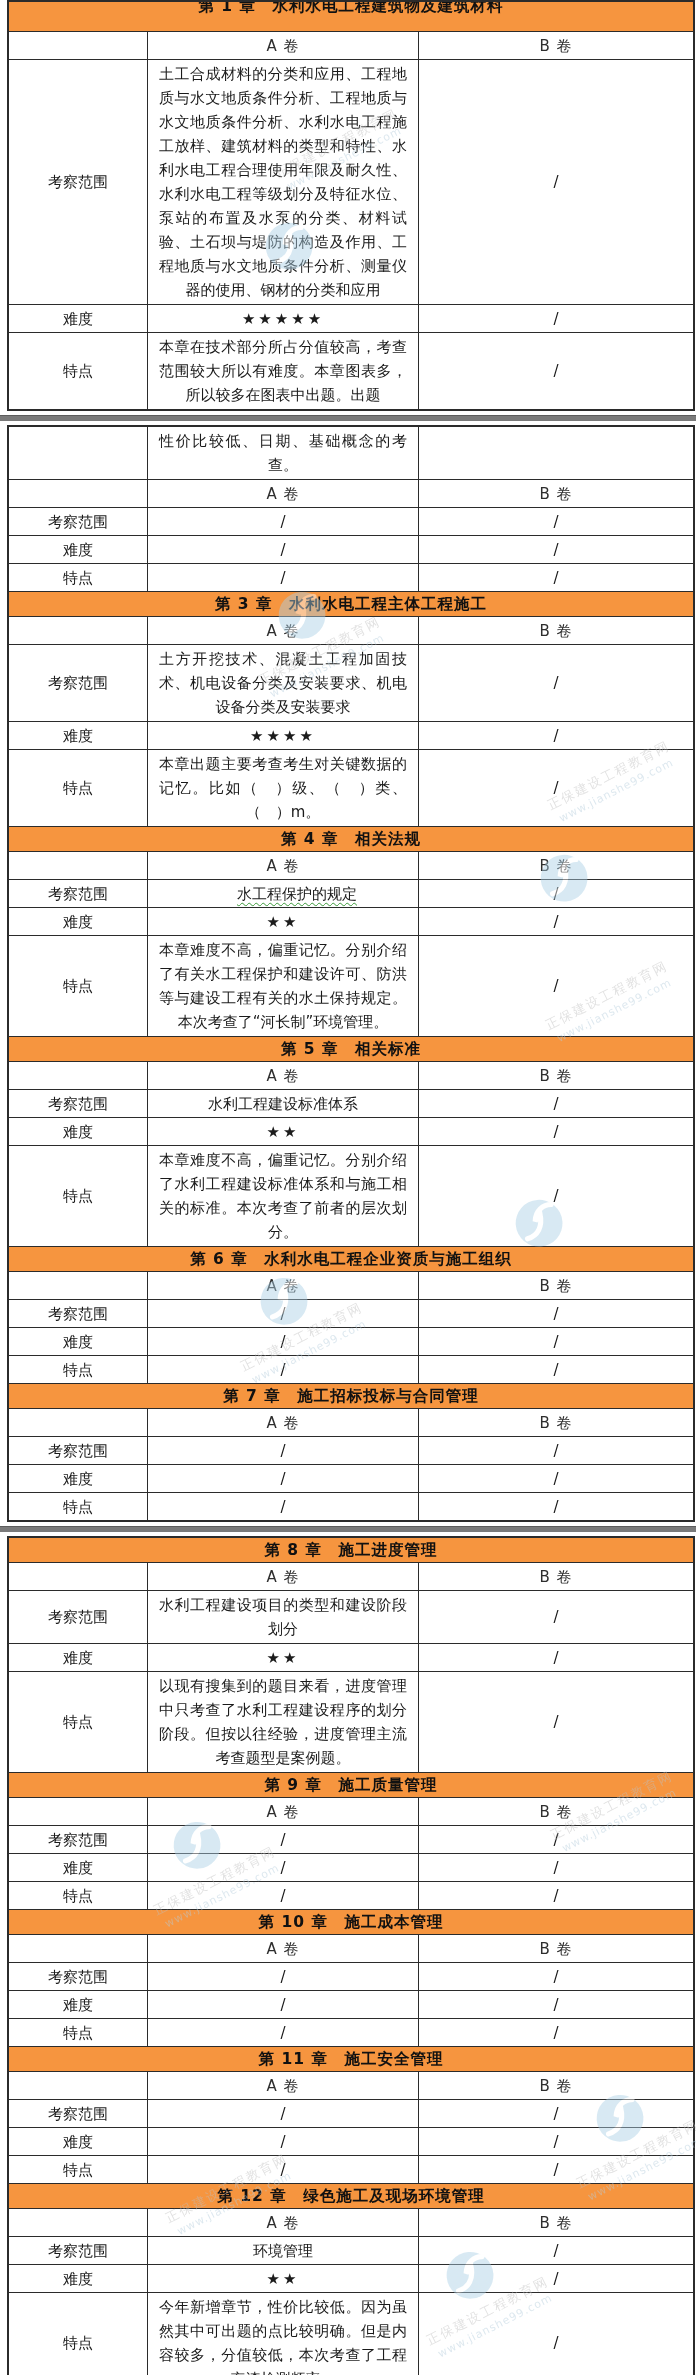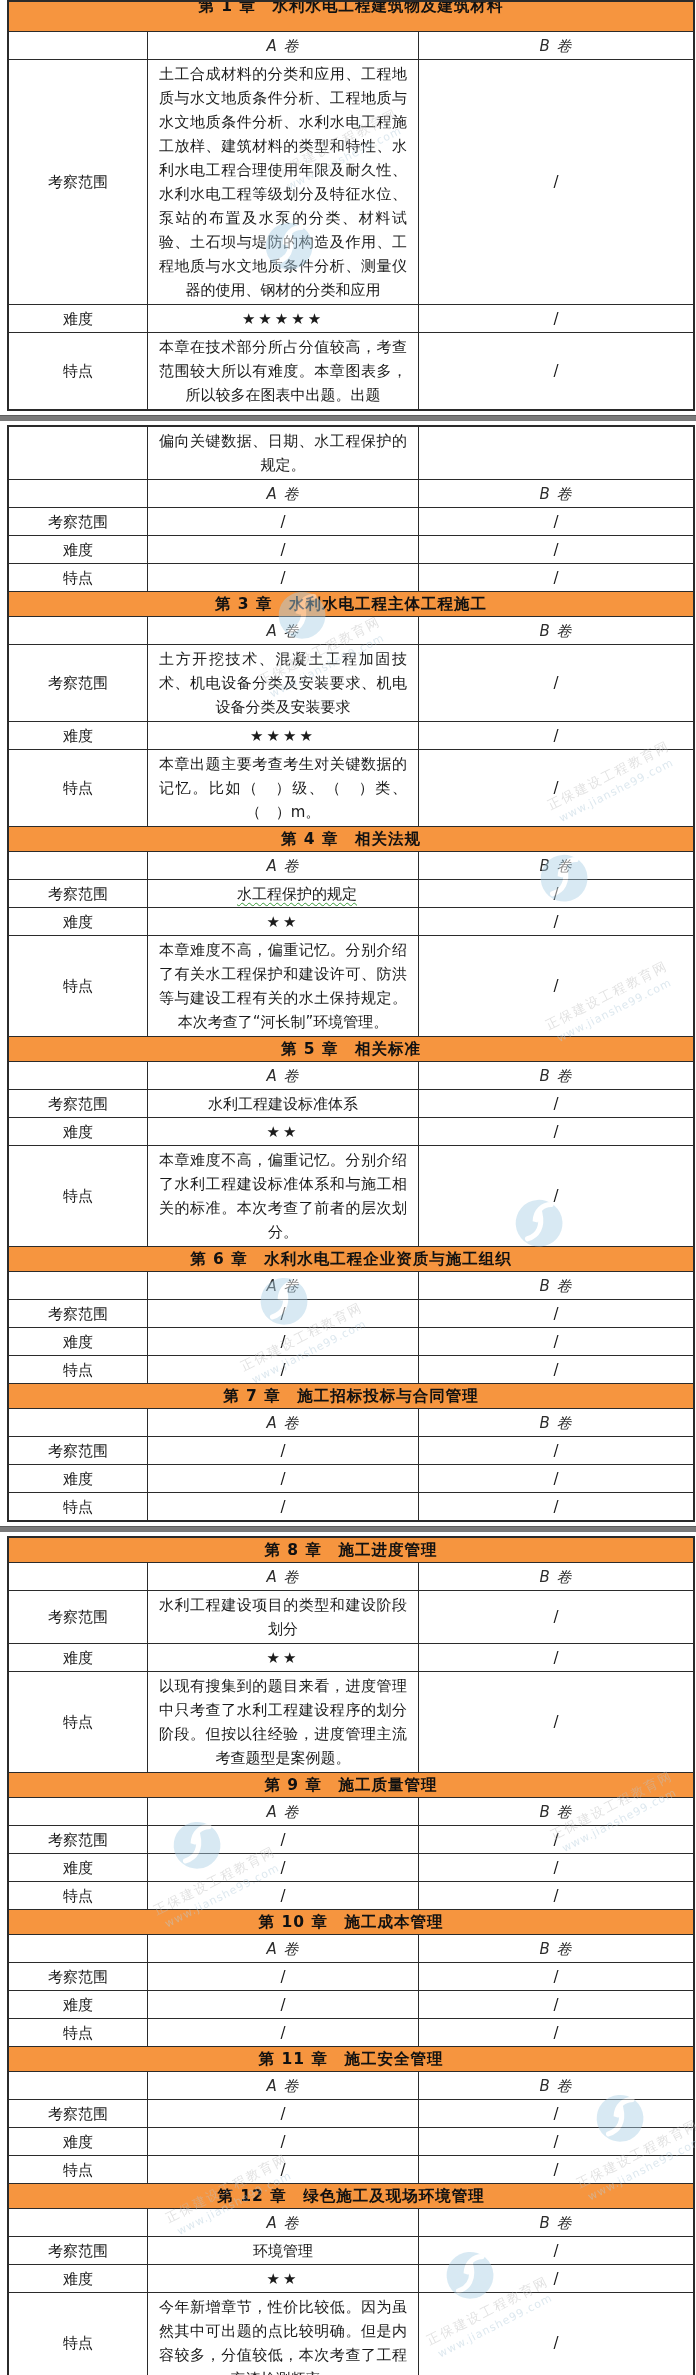--- a/index.html
+++ b/index.html
@@ -53,21 +53,21 @@
   .cell.c1,.cell.c2{border-right:1px solid #2b2b2b;}
   .cell.topalign{display:block;padding:1px 0;}
   .para{
     display:block;
     text-align:justify;
     text-align-last:center;
     line-height:24px;
     padding:1px 11px;
     font-size:15px;
   }
-  .colhead-row .cell{color:#2e2e2e;letter-spacing:1px;font-style:italic;}
+  .colhead-row .cell{color:#2e2e2e;letter-spacing:1px;}
   .stars{
     font-size:15px;
     letter-spacing:3px;
     color:#1c1c1c;
     white-space:nowrap;
   }
   .wavy{
     text-decoration:underline wavy #3a9a3a;
     text-decoration-thickness:1px;
     text-underline-offset:3px;
@@ -146,21 +146,21 @@
         <div class="cell c3">
           <span>/</span>
         </div>
       </div>
     </div>
     <div class="page-break"></div>
     <div class="page">
       <div class="block trow">
         <div class="cell c1"></div>
         <div class="cell c2 topalign">
-          <span class="para">偏向关键数据、日期、水工程保护的规定。</span>
+          <span class="para">性价比较低、日期、基础概念的考查。</span>
         </div>
         <div class="cell c3">
           <span></span>
         </div>
       </div>
       <div class="block trow colhead-row">
         <div class="cell c1"></div>
         <div class="cell c2">
           <span>A 卷</span>
         </div>

